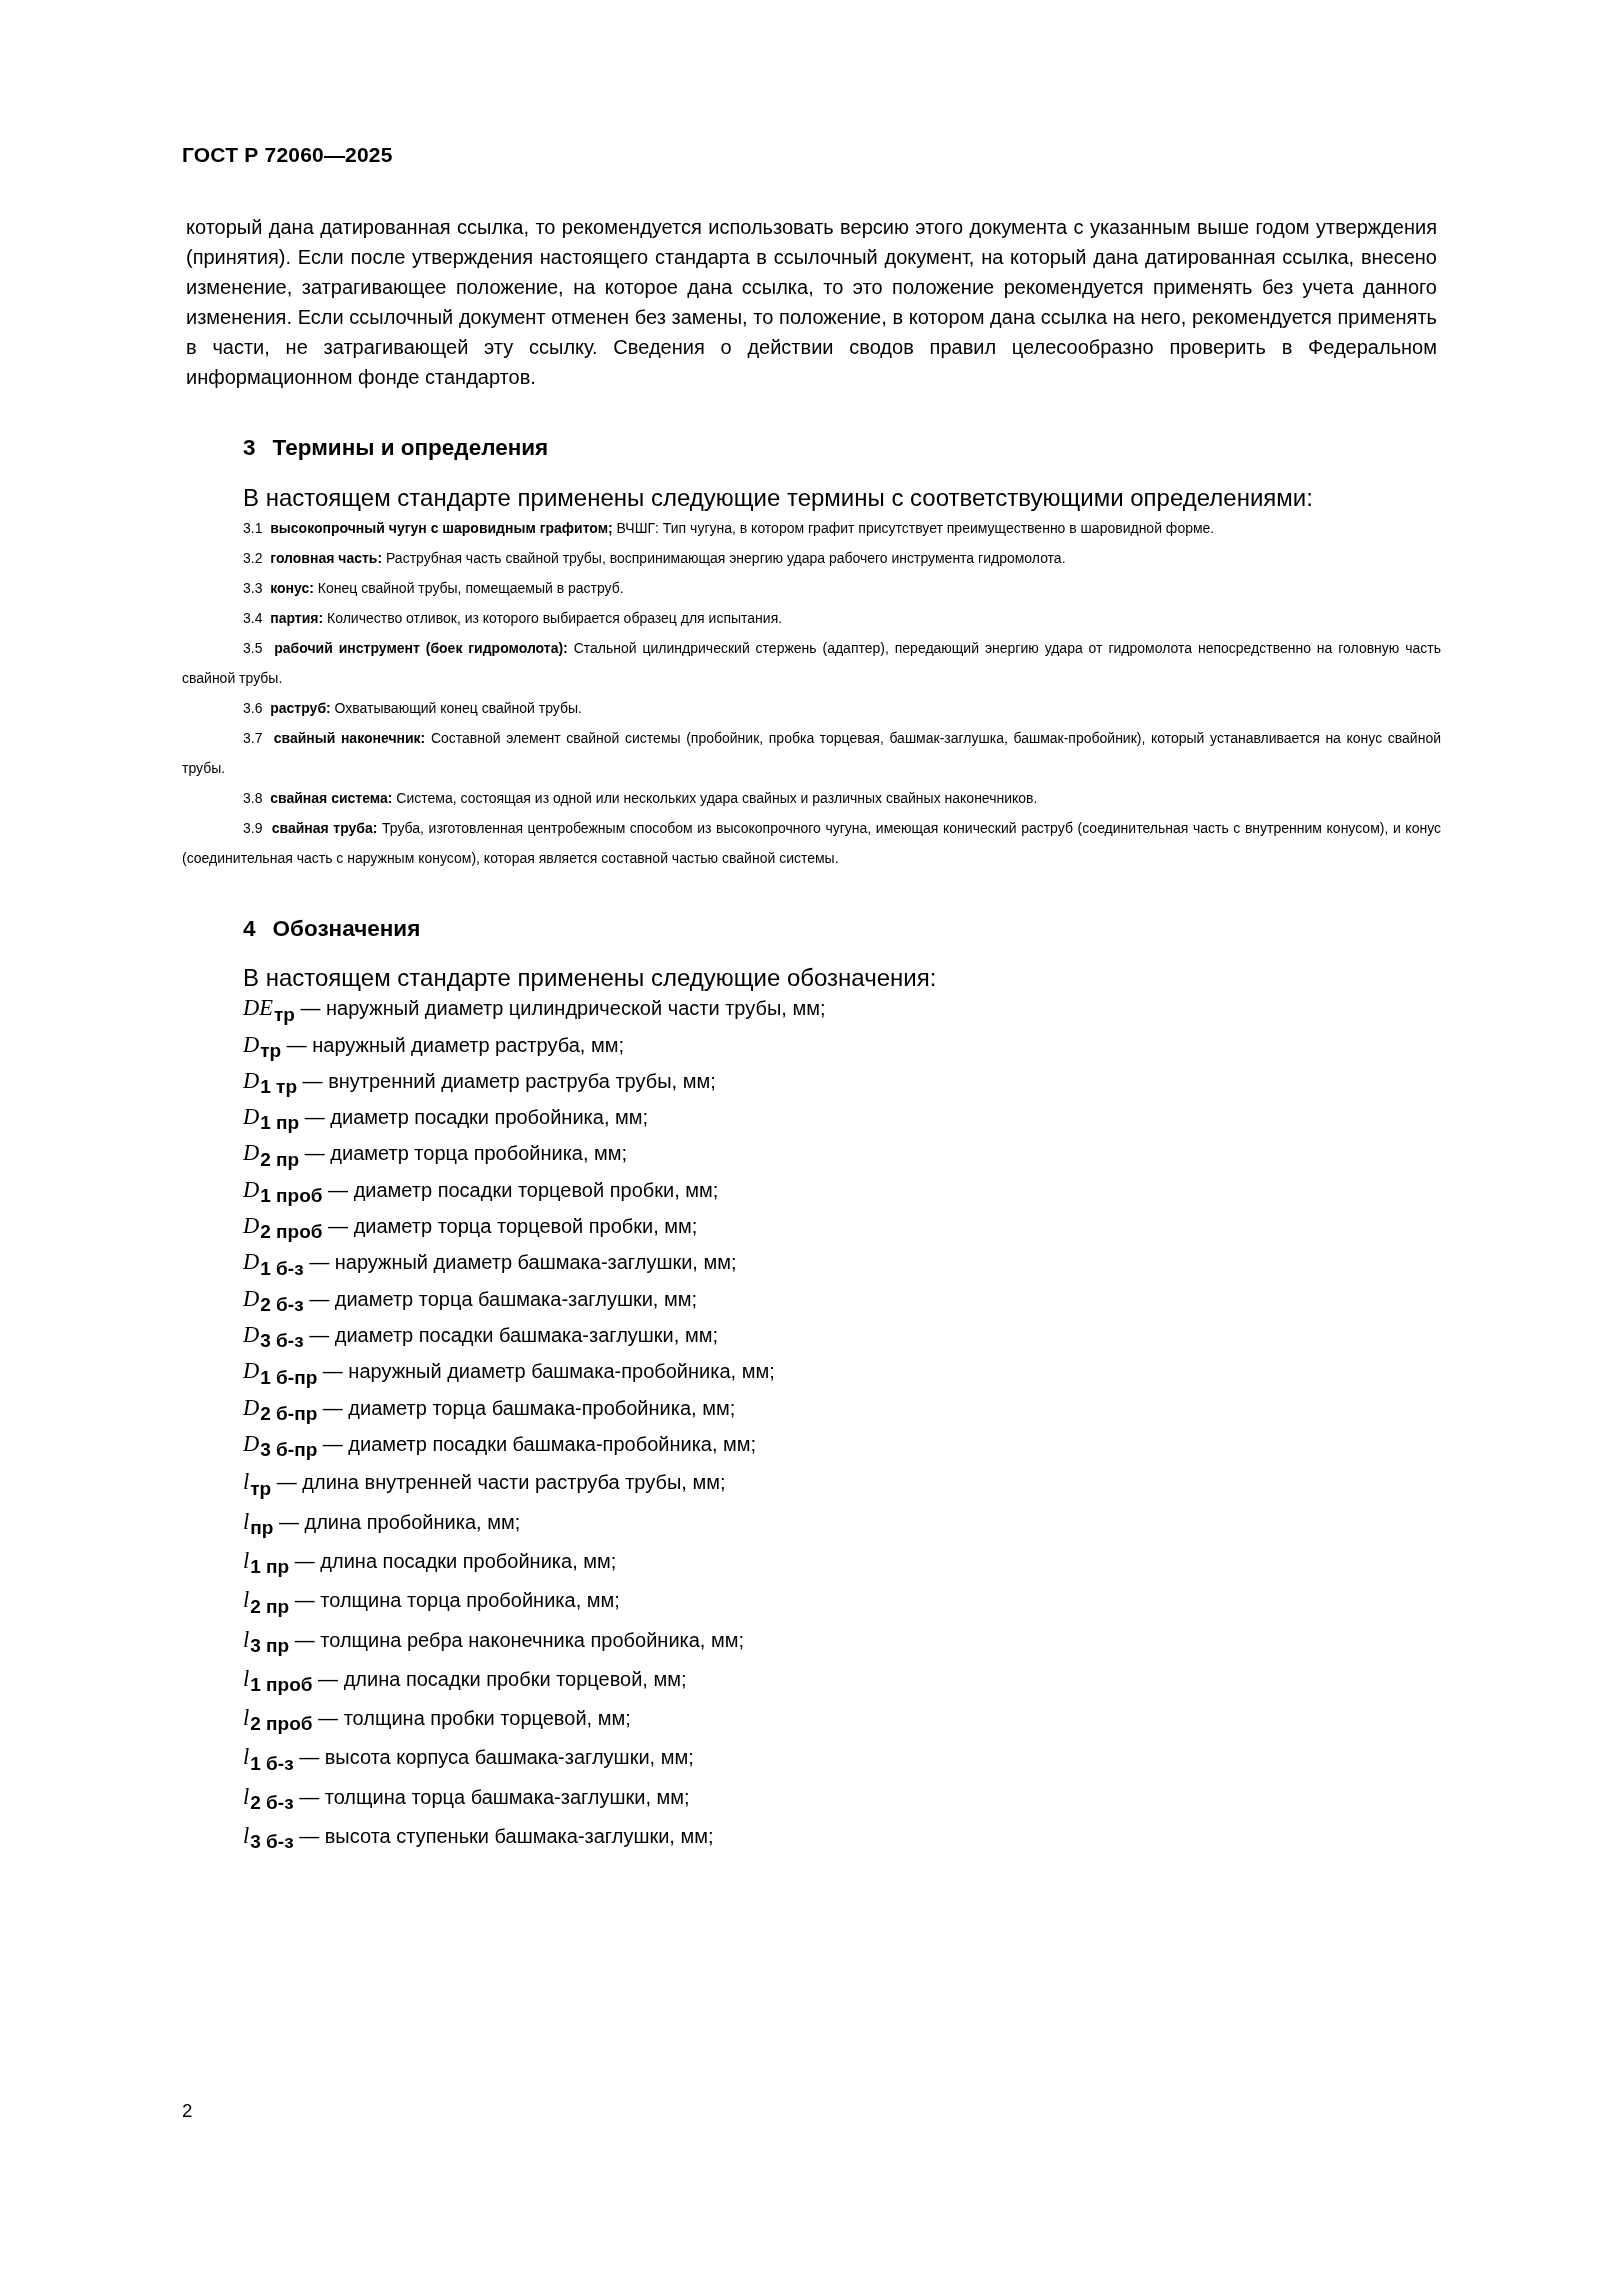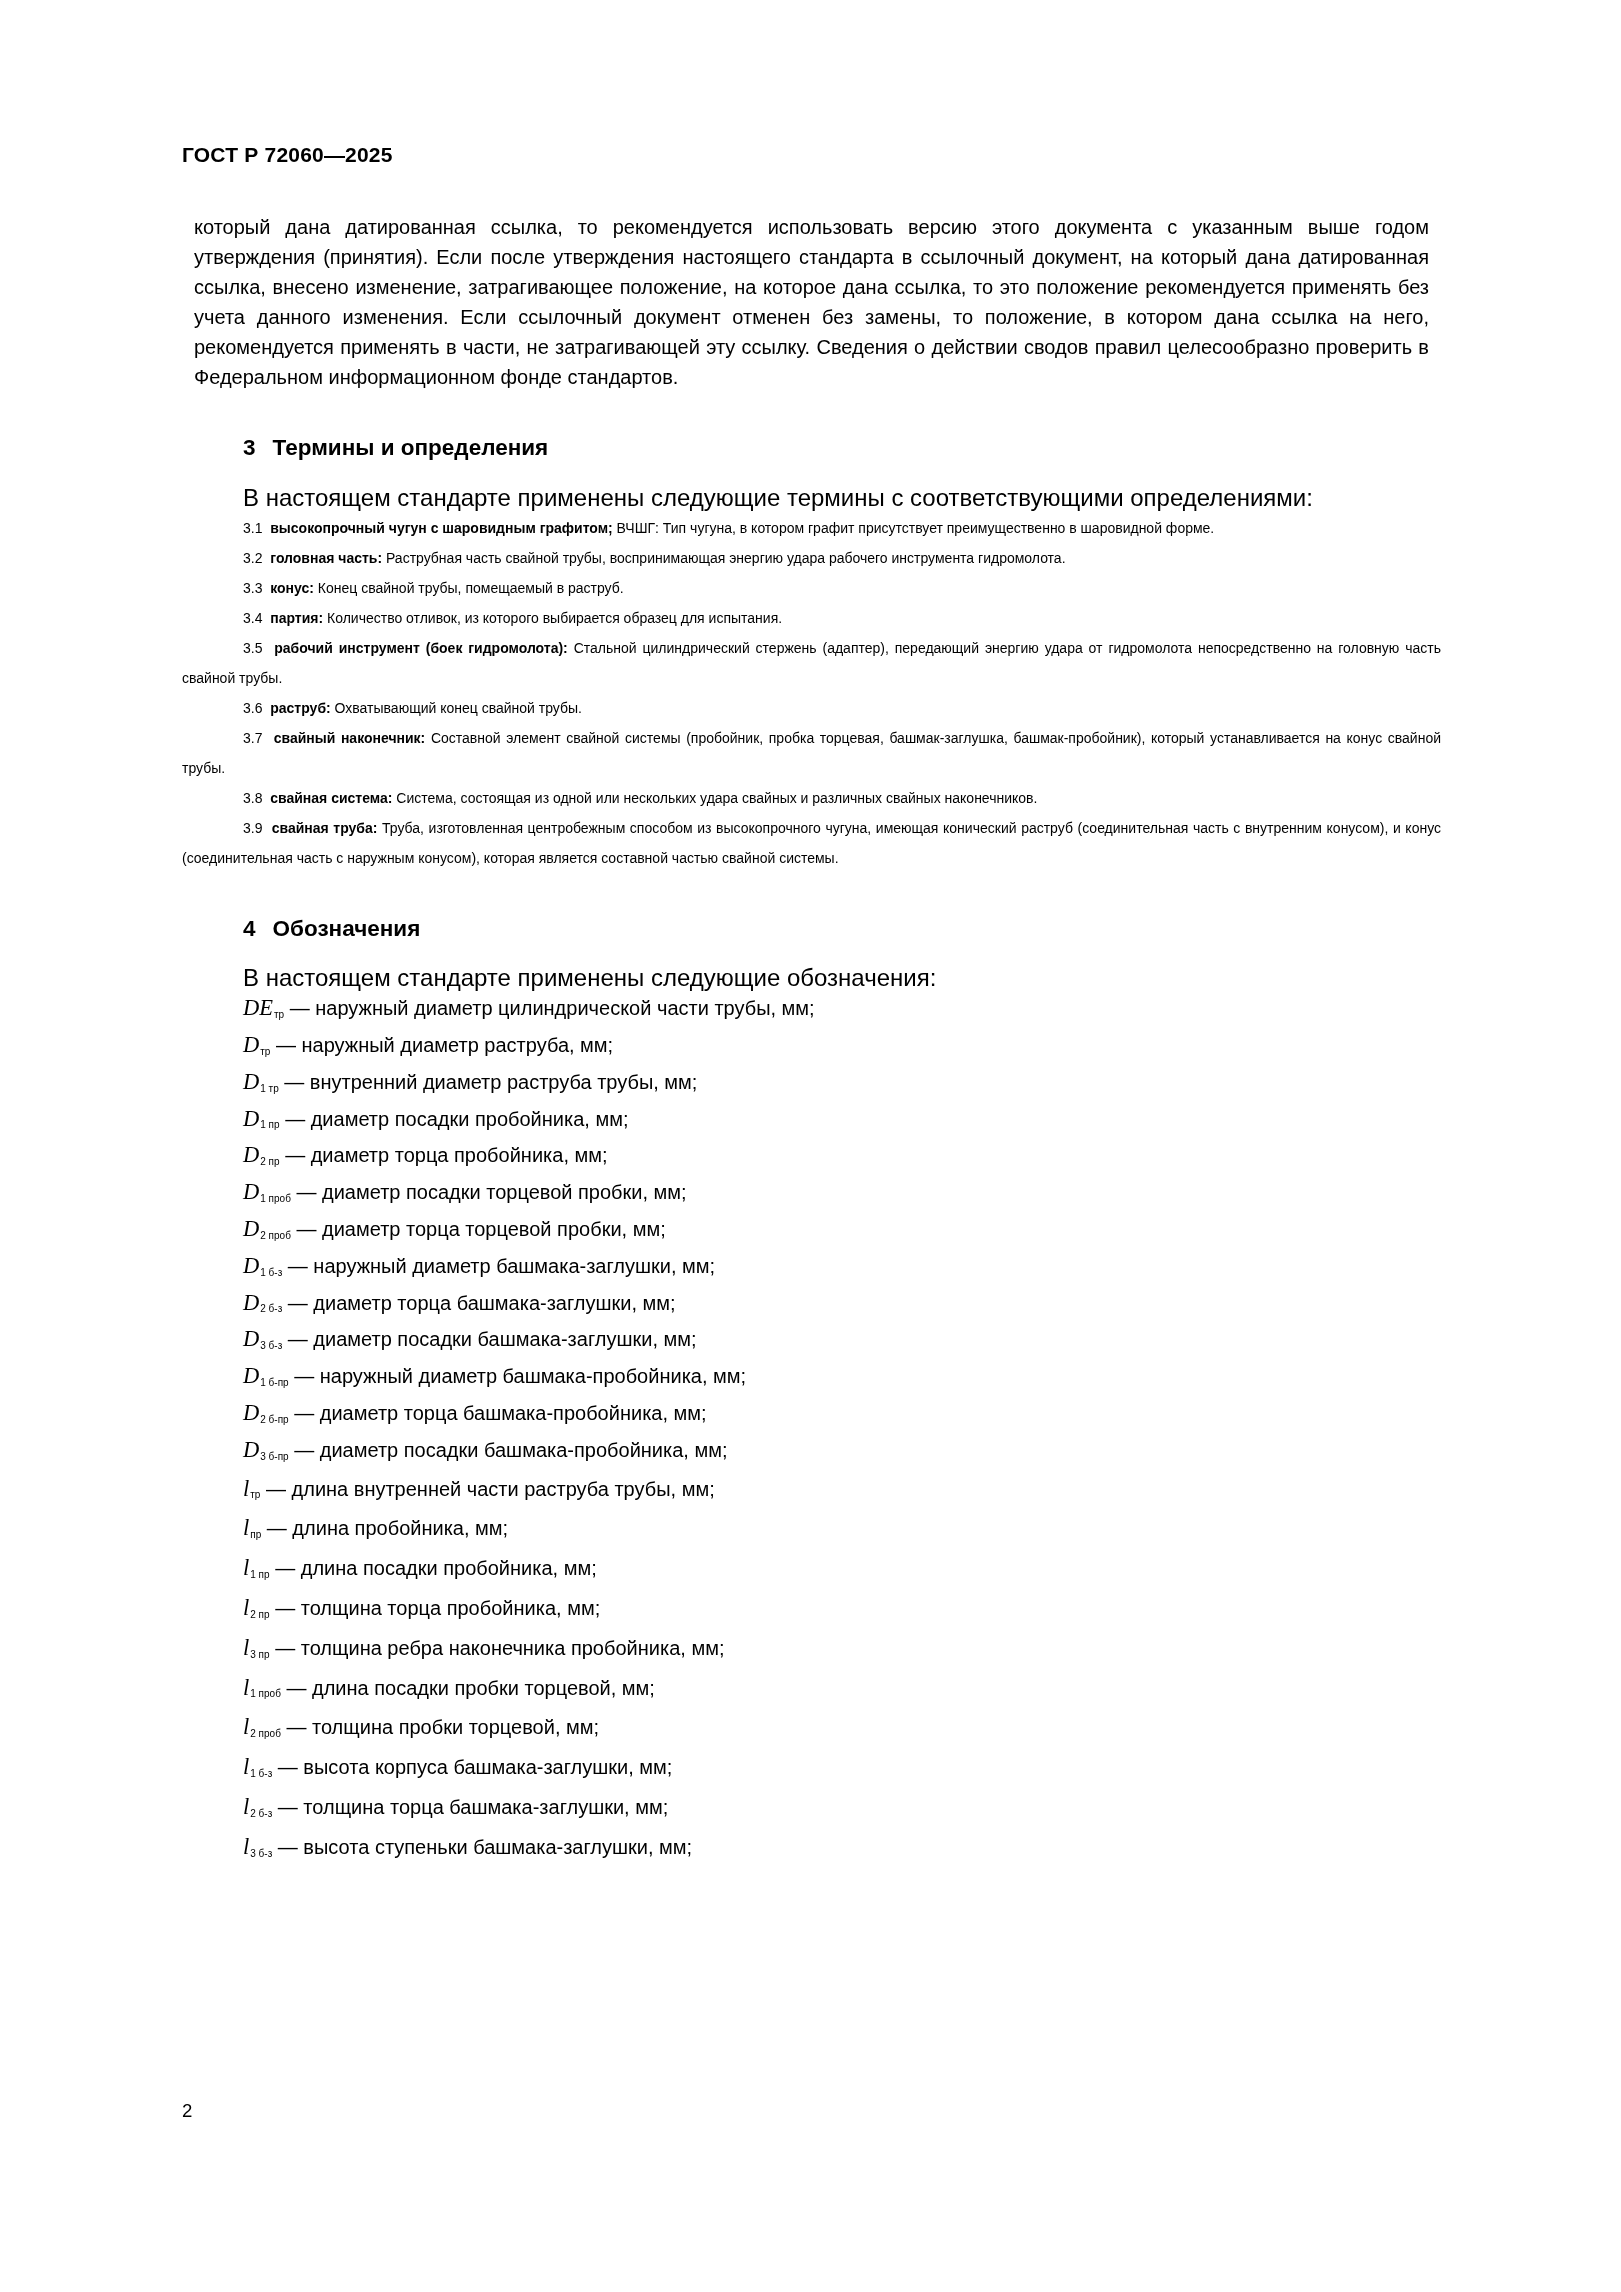--- a/index.html
+++ b/index.html
@@ -26,21 +26,21 @@
     font-size: 21px;
     font-weight: bold;
     letter-spacing: 0.2px;
     margin-bottom: 45px;
   }
   .para {
     font-size: 20px;
     line-height: 30px;
     text-align: justify;
     text-justify: inter-word;
-    margin: 12px;
+    margin: 4px;
   }
   .intro-block .para {
     text-align: justify;
   }
   .section-title {
     font-size: 22.5px;
     font-weight: bold;
     margin: 43px 0 21.6px 61px;
   }
   .section-title .num {
@@ -79,23 +79,24 @@
     line-height: 33px;
   }
   .sym {
     font-style: italic;
     font-family: "Liberation Serif", serif;
     font-size: 22.5px;
   }
   .sym sub {
     font-style: normal;
     font-family: "Liberation Sans", sans-serif;
-    font-size: 10px;
+    font-size: 19px;
     vertical-align: -0.28em;
     padding-left: 1px;
+    font-weight: bold;
   }
   .page-number {
     position: absolute;
     left: 182px;
     top: 2100px;
     font-size: 18.6px;
   }
 </style>
 </head>
 <body>

